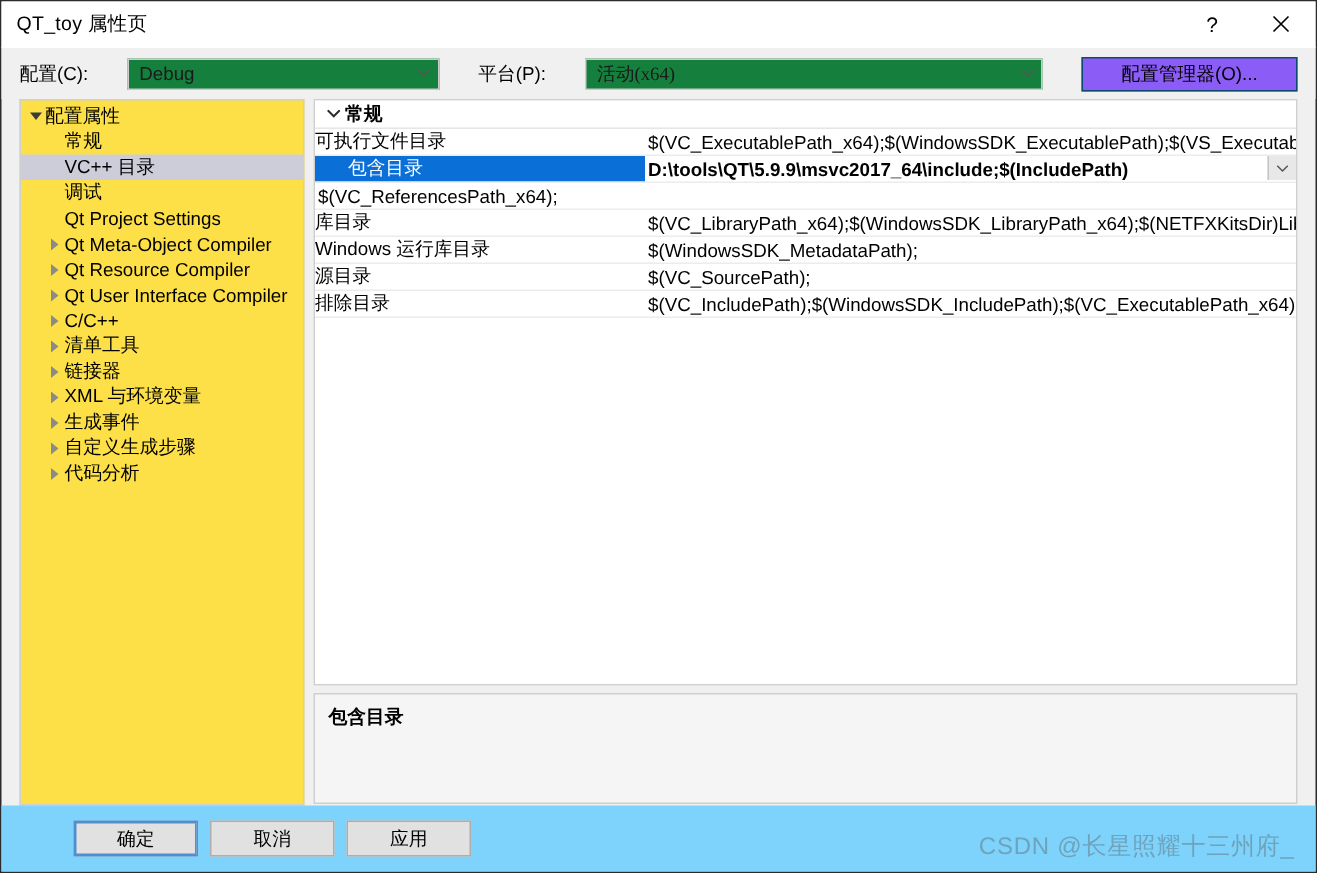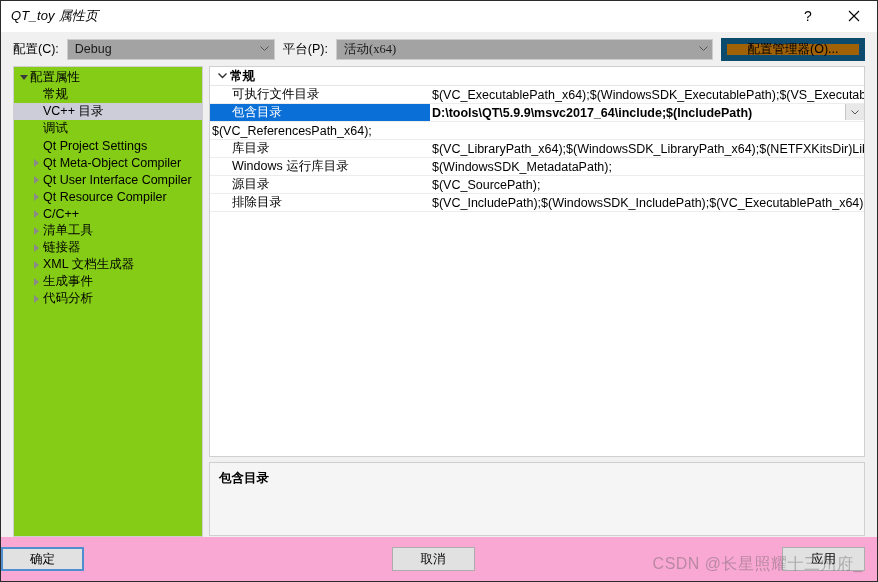--- a/index.html
+++ b/index.html
@@ -36,21 +36,20 @@
     display: flex;
     align-items: center;
     justify-content: space-between;
     border-bottom: 1px solid #ffffff;
   }
   .title-text {
     padding-left: 10px;
     font-size: 13px;
     color: #000;
     letter-spacing: 0.2px;
-    font-style: italic;
   }
   .title-buttons {
     display: flex;
     height: 30px;
   }
   .title-btn {
     width: 46px;
     height: 30px;
     display: flex;
     align-items: center;
@@ -61,32 +60,32 @@
   }
   .title-btn svg { display:block; }
 
   
   .configbar {
     height: 26px;
     min-height: 34px;
     display: flex;
     align-items: center;
     padding: 0 12px;
-    gap: 8px;
+    gap: 26px;
     background: #f0f0f0;
   }
   .cfg-label {
     font-size: 12.5px;
     color: #000;
     white-space: nowrap;
   }
   .combo {
     position: relative;
     height: 21px;
-    background: #a3a3a3;
+    background: #15803d;
     border: 1px solid #cccccc;
     display: flex;
     align-items: center;
     box-sizing: border-box;
     cursor: default;
   }
   .combo-value {
     padding-left: 7px;
     font-size: 12.5px;
     color: #1a1a1a;
@@ -99,22 +98,22 @@
     display: flex;
     align-items: center;
     justify-content: center;
     color: #555;
   }
   #combo-config { width: 208px; }
   #combo-platform { flex: 1; min-width: 0; font-family: Liberation Serif, serif; }
   .cfgmgr-btn {
     height: 23px;
     min-width: 144px;
-    background: #a16207;
-    border: 6px solid #0c4a6e;
+    background: #8b5cf6;
+    border: 1px solid #0c4a6e;
     font-size: 12.5px;
     color: #000;
     display: flex;
     align-items: center;
     justify-content: center;
     box-sizing: border-box;
     cursor: default;
     white-space: nowrap;
     padding: 0 6px;
   }
@@ -125,21 +124,21 @@
     display: flex;
     padding: 0 12px 0 12px;
     gap: 6px;
     min-height: 0;
   }
 
   
   .tree-panel {
     width: 190px;
     min-width: 190px;
-    background: #84cc16;
+    background: #fde047;
     border: 1px solid #cfcfcf;
     box-sizing: border-box;
     overflow: hidden;
     padding-top: 2px;
   }
   .tree-item {
     display: flex;
     align-items: center;
     height: 17px;
     font-size: 12.5px;
@@ -207,21 +206,20 @@
     align-items: center;
     border-bottom: 1px solid #ececec;
     font-size: 12.5px;
     cursor: default;
     overflow: hidden;
     position: relative;
   }
   .prop-name {
     width: 220px;
     min-width: 220px;
-    padding-left: 22px;
     white-space: nowrap;
     overflow: hidden;
     box-sizing: border-box;
   }
   .prop-value {
     flex: 1;
     white-space: nowrap;
     overflow: hidden;
     padding-left: 2px;
     min-width: 0;
@@ -271,25 +269,26 @@
     color: #1a1a1a;
     line-height: 16px;
   }
 
   
   .footer {
     height: 44px;
     min-height: 44px;
     display: flex;
     align-items: center;
-    justify-content: space-between;
+    justify-content: flex-start;
     padding-right: 12px;
     gap: 8px;
-    background: #f9a8d4;
+    background: #7dd3fc;
     position: relative;
+    padding-left: 48px;
   }
   .dlg-btn {
     width: 83px;
     height: 24px;
     background: #e1e1e1;
     border: 1px solid #adadad;
     font-size: 12.5px;
     color: #000;
     display: flex;
     align-items: center;
@@ -385,57 +384,63 @@
         <div class="tree-item">
           <span class="tw-expander lvl1">
             <span class="tri-right"></span>
           </span>
           <span class="tw-label">Qt Meta-Object Compiler</span>
         </div>
         <div class="tree-item">
           <span class="tw-expander lvl1">
             <span class="tri-right"></span>
           </span>
+          <span class="tw-label">Qt Resource Compiler</span>
+        </div>
+        <div class="tree-item">
+          <span class="tw-expander lvl1">
+            <span class="tri-right"></span>
+          </span>
           <span class="tw-label">Qt User Interface Compiler</span>
         </div>
         <div class="tree-item">
           <span class="tw-expander lvl1">
             <span class="tri-right"></span>
           </span>
-          <span class="tw-label">Qt Resource Compiler</span>
-        </div>
-        <div class="tree-item">
-          <span class="tw-expander lvl1">
-            <span class="tri-right"></span>
-          </span>
           <span class="tw-label">C/C++</span>
         </div>
         <div class="tree-item">
           <span class="tw-expander lvl1">
             <span class="tri-right"></span>
           </span>
           <span class="tw-label">清单工具</span>
         </div>
         <div class="tree-item">
           <span class="tw-expander lvl1">
             <span class="tri-right"></span>
           </span>
           <span class="tw-label">链接器</span>
         </div>
         <div class="tree-item">
           <span class="tw-expander lvl1">
             <span class="tri-right"></span>
           </span>
-          <span class="tw-label">XML 文档生成器</span>
+          <span class="tw-label">XML 与环境变量</span>
         </div>
         <div class="tree-item">
           <span class="tw-expander lvl1">
             <span class="tri-right"></span>
           </span>
           <span class="tw-label">生成事件</span>
+        </div>
+        <div class="tree-item">
+          <span class="tw-expander lvl1">
+            <span class="tri-right"></span>
+          </span>
+          <span class="tw-label">自定义生成步骤</span>
         </div>
         <div class="tree-item">
           <span class="tw-expander lvl1">
             <span class="tri-right"></span>
           </span>
           <span class="tw-label">代码分析</span>
         </div>
       </div>
 
     <div class="right-panel">

